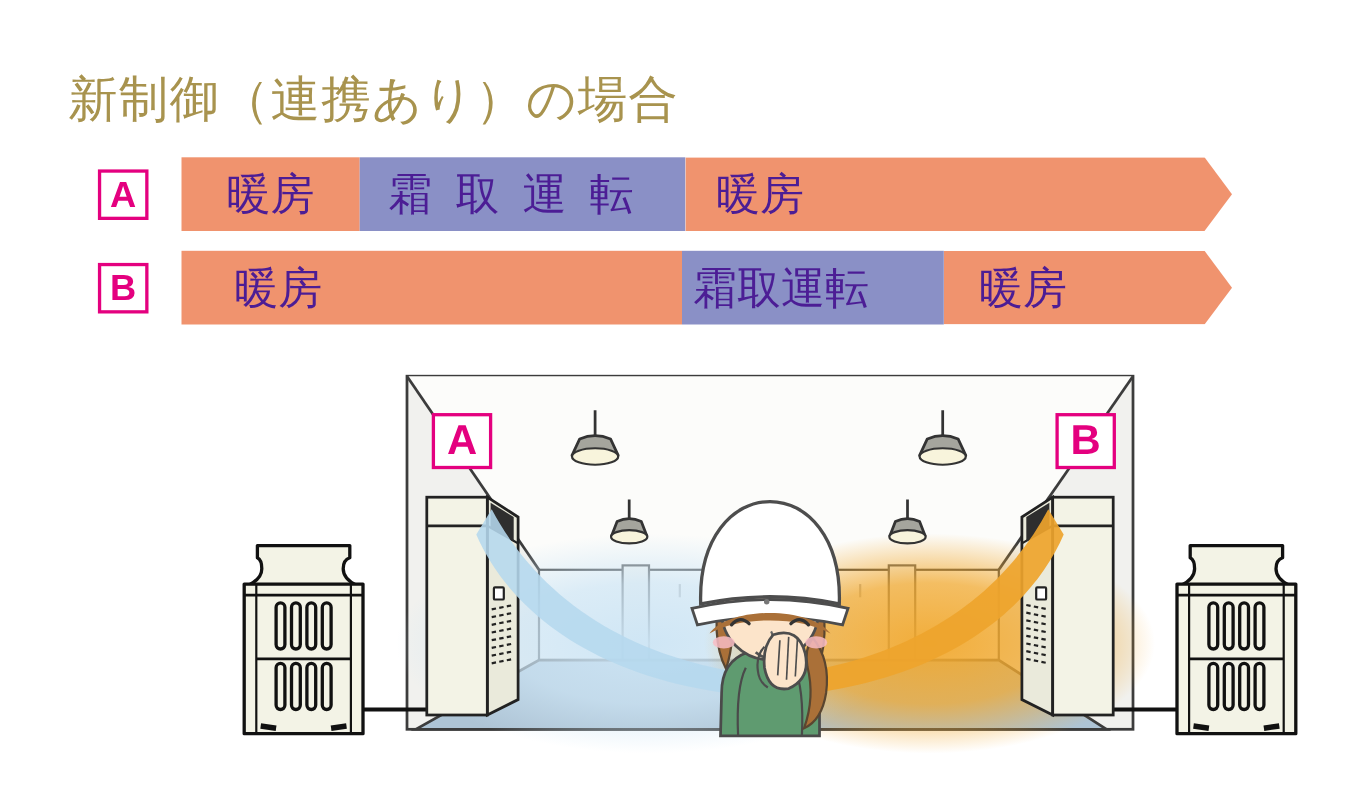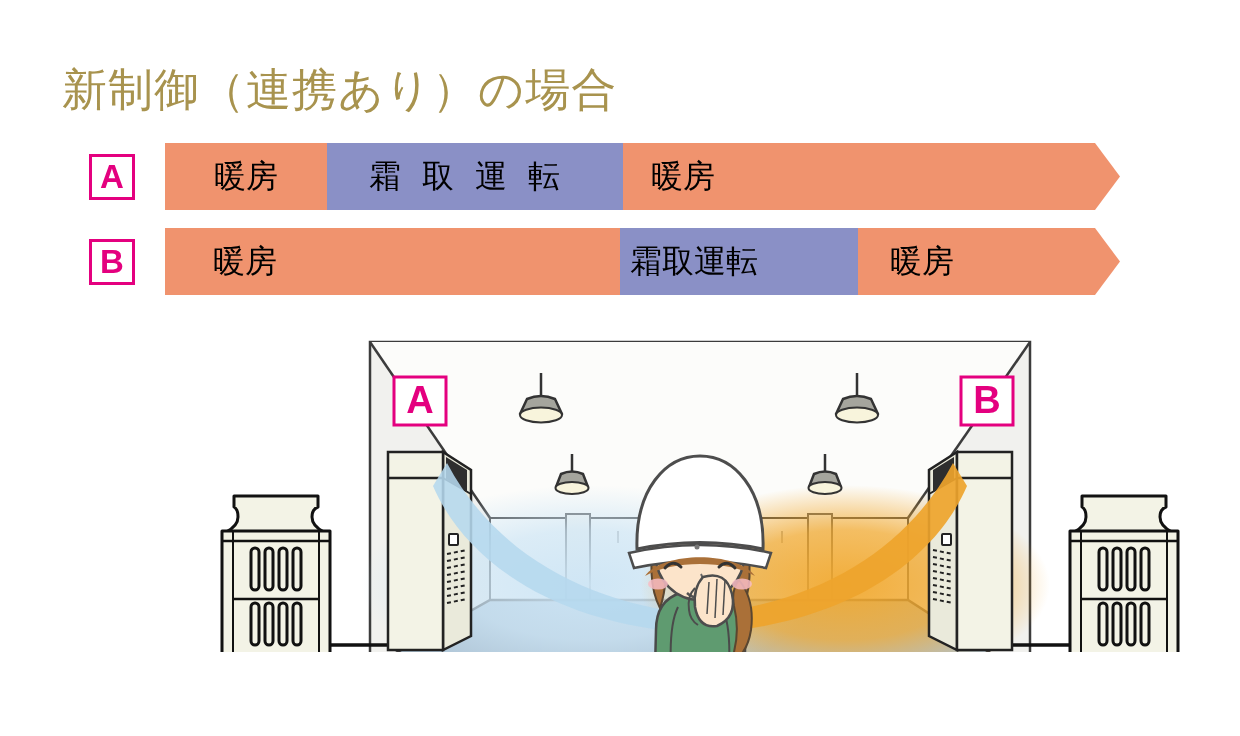--- a/index.html
+++ b/index.html
@@ -1,36 +1,36 @@
 <!DOCTYPE html>
 <html><head>
 <meta charset="utf-8">
 <style>
   html,body{margin:0;padding:0;background:#fff;}
   .page{
-    position:relative;width:1240px;height:652px;background:#ffffff;
+    position:relative;width:1240px;height:736px;background:#ffffff;
     overflow:hidden;font-family:"Liberation Sans","DejaVu Sans",sans-serif;
   }
   .page-title{
     position:absolute;left:62px;top:60px;margin:0;
     font-size:45px;font-weight:500;letter-spacing:1px;color:#a8934e;
   }
   
   .tl-row{position:absolute;left:0;height:67px;}
   .tl-row.row-a{top:143px;}
   .tl-row.row-b{top:228px;}
   .tl-label{
     position:absolute;left:89px;top:11px;width:46px;height:46px;box-sizing:border-box;
     border:3px solid #e4007f;background:#fff;display:flex;align-items:center;justify-content:center;
     font-size:33px;font-weight:bold;color:#e4007f;
   }
   .tl-bar{position:absolute;left:165px;top:0;height:67px;display:flex;}
   .tl-seg{
     height:67px;display:flex;align-items:center;box-sizing:border-box;
-    font-size:32px;font-weight:500;color:#000000;white-space:nowrap;overflow:visible;
+    font-size:40px;font-weight:500;color:#4c1d95;white-space:nowrap;overflow:visible;
   }
   .tl-seg.arrow{clip-path:polygon(0 0,calc(100% - 25px) 0,100% 50%,calc(100% - 25px) 100%,0 100%);}
   
   .scene{position:absolute;left:0;top:330px;width:1240px;height:406px;}
   .room-label-text{font-size:38px;font-weight:bold;fill:#e4007f;font-family:"Liberation Sans",sans-serif;}
 </style>
 </head>
 <body>
 
 <div class="page">

